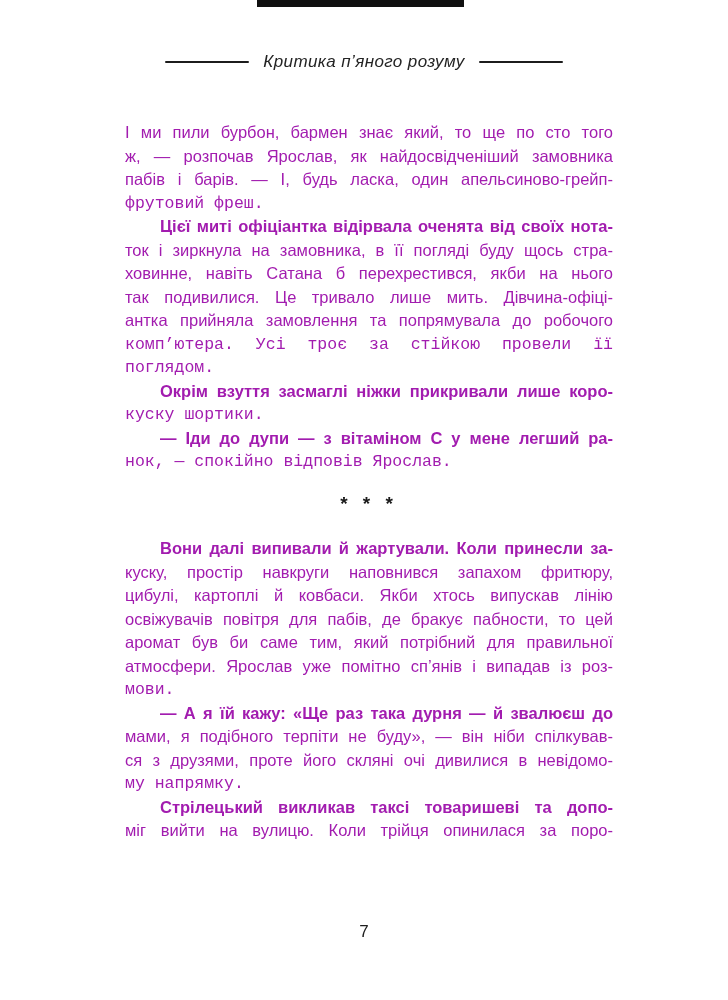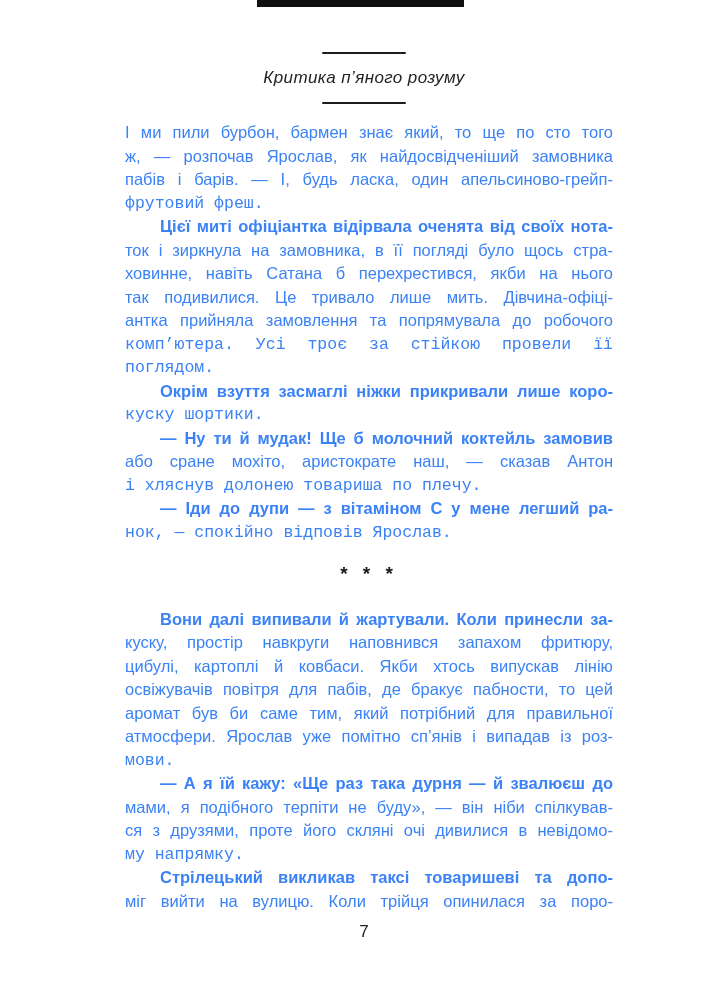--- a/index.html
+++ b/index.html
@@ -22,21 +22,20 @@
     background: #101010;
   }
   .running-header {
     position: absolute;
     top: 52px; left: 0;
     width: 728px;
     display: flex;
     align-items: center;
     justify-content: center;
     gap: 14px;
-    flex-direction: column;
   }
   .header-rule {
     width: 84px; height: 2px;
     background: #1c1c1c;
     border-radius: 2px;
   }
   .chapter-title {
     margin: 0;
     font-size: 17px;
     font-weight: normal;
@@ -50,21 +49,21 @@
     top: 121px; left: 125px;
     width: 488px;
   }
   .paragraph { margin: 0; padding: 0; }
   .line {
     font-size: 16.5px;
     line-height: 23.5px;
     text-align: justify;
     text-align-last: justify;
     word-spacing: normal;
-    color: #3b82f6;
+    color: #a21caf;
   }
   .line.indent { padding-left: 35px; font-weight: bold; }
   .line.last { text-align-last: left; font-family: Liberation Mono, monospace; }
   .separator {
     font-size: 19px;
     font-weight: bold;
     line-height: 23.5px;
     text-align: center;
     letter-spacing: 5px;
     margin: 18px 0 22px 0;
@@ -96,34 +95,29 @@
 
   <main class="text-column" id="body-container">
       <div class="paragraph">
         <div class="line">І ми пили бурбон, бармен знає який, то ще по сто того</div>
         <div class="line">ж, — розпочав Ярослав, як найдосвідченіший замовника</div>
         <div class="line">пабів і барів. — І, будь ласка, один апельсиново-грейп-</div>
         <div class="line last">фрутовий фреш.</div>
       </div>
       <div class="paragraph">
         <div class="line indent">Цієї миті офіціантка відірвала оченята від своїх нота-</div>
-        <div class="line">ток і зиркнула на замовника, в її погляді було щось стра-</div>
+        <div class="line">ток і зиркнула на замовника, в її погляді буду щось стра-</div>
         <div class="line">ховинне, навіть Сатана б перехрестився, якби на нього</div>
         <div class="line">так подивилися. Це тривало лише мить. Дівчина-офіці-</div>
         <div class="line">антка прийняла замовлення та попрямувала до робочого</div>
         <div class="line last">комп’ютера. Усі троє за стійкою провели її поглядом.</div>
       </div>
       <div class="paragraph">
         <div class="line indent">Окрім взуття засмаглі ніжки прикривали лише коро-</div>
         <div class="line last">куску шортики.</div>
-      </div>
-      <div class="paragraph">
-        <div class="line indent">— Ну ти й мудак! Ще б молочний коктейль замовив</div>
-        <div class="line">або сране мохіто, аристократе наш, — сказав Антон</div>
-        <div class="line last">і хляснув долонею товариша по плечу.</div>
       </div>
       <div class="paragraph">
         <div class="line indent">— Іди до дупи — з вітаміном С у мене легший ра-</div>
         <div class="line last">нок, — спокійно відповів Ярослав.</div>
       </div>
       <div class="separator">* * *</div>
       <div class="paragraph">
         <div class="line indent">Вони далі випивали й жартували. Коли принесли за-</div>
         <div class="line">куску, простір навкруги наповнився запахом фритюру,</div>
         <div class="line">цибулі, картоплі й ковбаси. Якби хтось випускав лінію</div>

